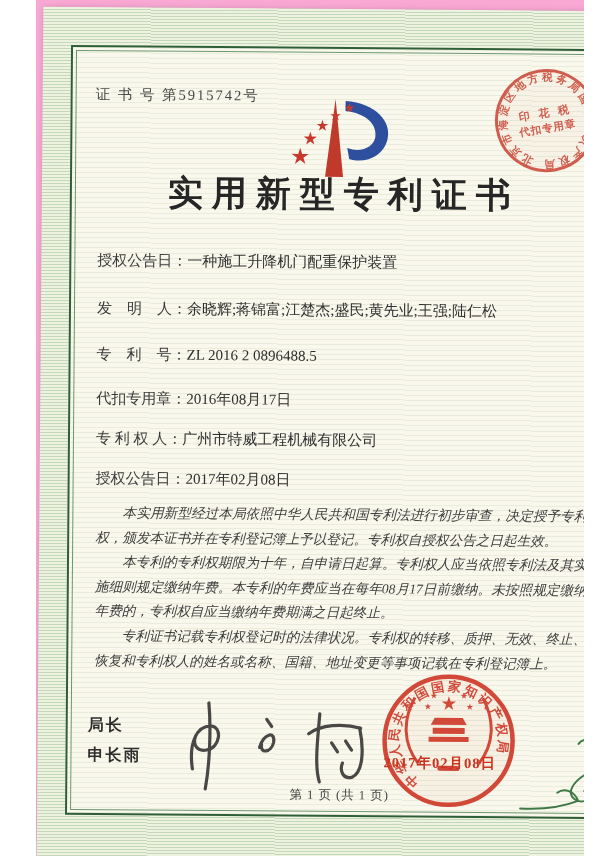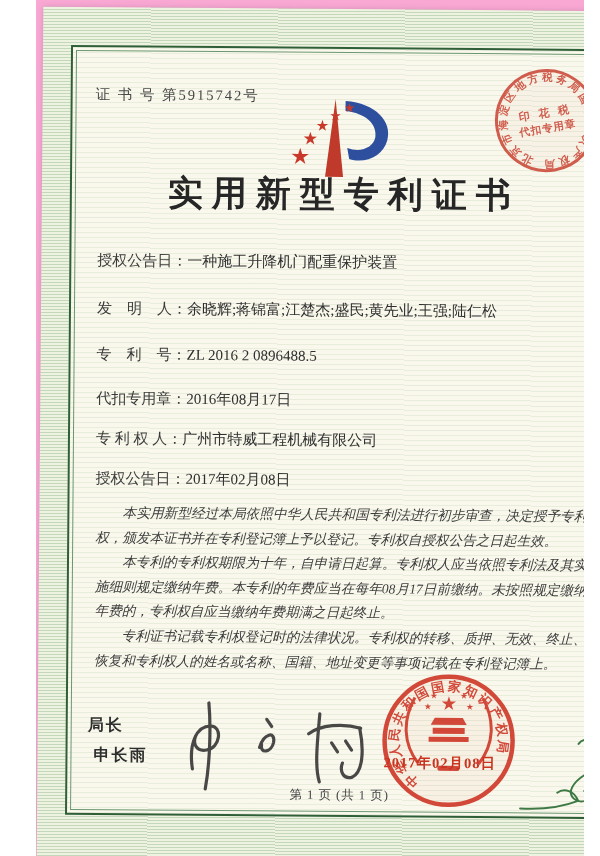--- a/index.html
+++ b/index.html
@@ -21,21 +21,21 @@
   .logo{left:50%;top:44px;transform:translateX(-50%);width:150px;height:92px;}
   .title{left:0;top:122px;width:100%;text-align:center;font-size:35px;font-weight:700;
          letter-spacing:9px;color:#262626;}
   .field{left:26px;right:26px;font-size:15px;color:#333;}
   .flabel{color:#3a3a3a;}
   .fvalue{color:#2f2f2f;}
   .paras{left:26px;top:454px;width:492px;color:#3d3d3d;}
   .paras p{margin:0;font-size:13.6px;line-height:24.6px;text-indent:2em;
            text-align:justify;font-style:italic;}
   .director{left:20px;top:668px;font-size:16px;font-weight:700;color:#2e2e2e;letter-spacing:2px;}
-  .director-name{left:26px;top:698px;font-size:16px;font-weight:700;color:#2e2e2e;letter-spacing:2px;}
+  .director-name{left:20px;top:698px;font-size:16px;font-weight:700;color:#2e2e2e;letter-spacing:2px;}
   .sig{left:95px;top:645px;width:215px;height:100px;}
   .seal{left:310px;top:620px;width:142px;height:142px;opacity:.92;}
   .seal-date{left:316px;top:704px;width:160px;font-size:14.5px;font-weight:700;
              color:#c9331f;letter-spacing:1px;z-index:6;}
   .tax-stamp{left:416px;top:12px;width:116px;height:116px;transform:rotate(-10deg);opacity:.85;}
   .footer{left:0;top:738px;width:100%;text-align:center;font-size:12.5px;color:#3f3f3f;letter-spacing:1px;}
   .ornament{right:3px;bottom:3px;width:96px;height:118px;} .z4{z-index:4;} .z3{z-index:3;}
 </style>
 </head>
 <body>

